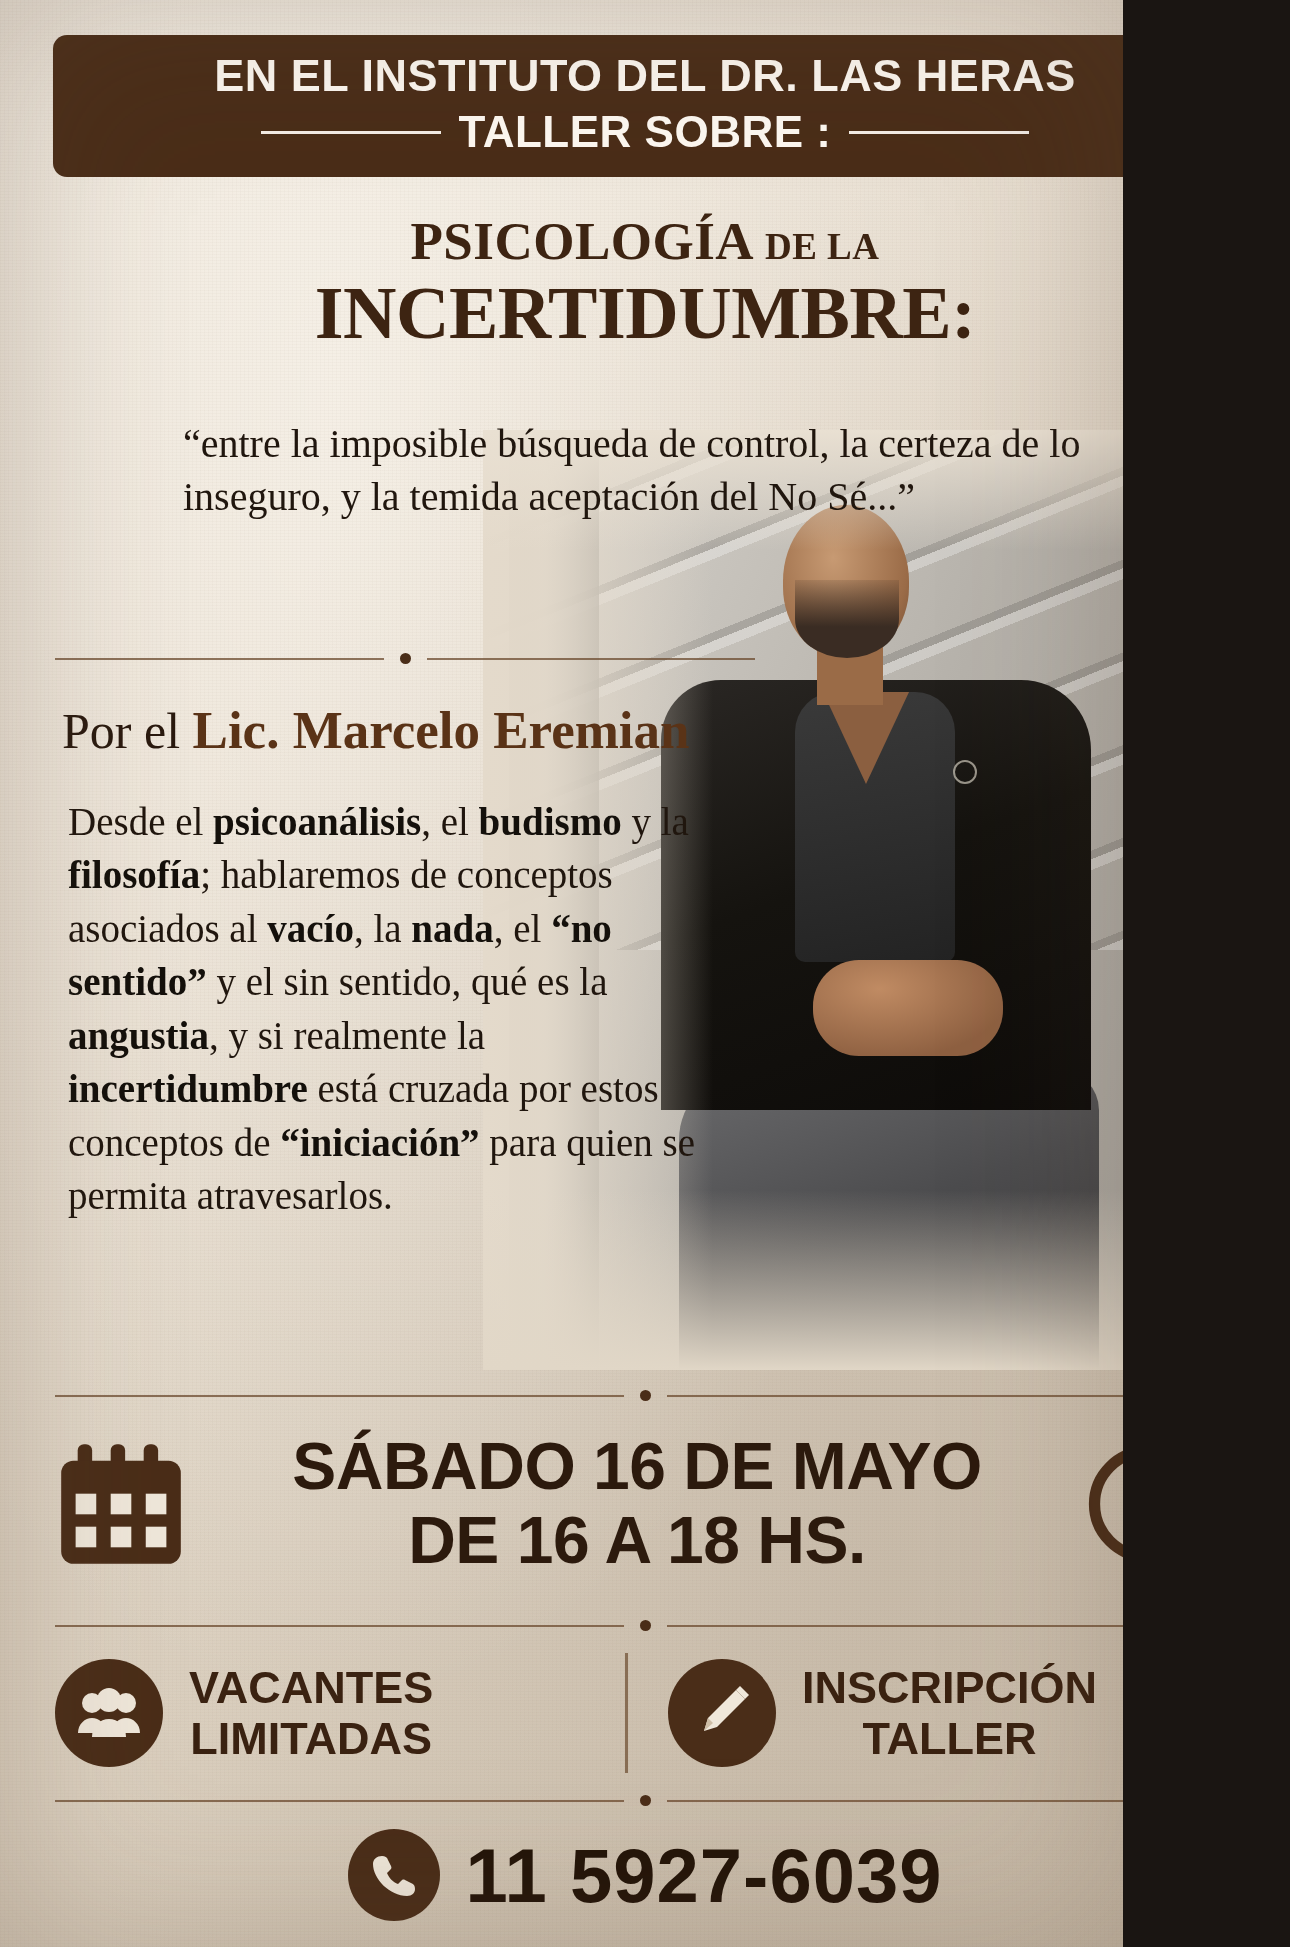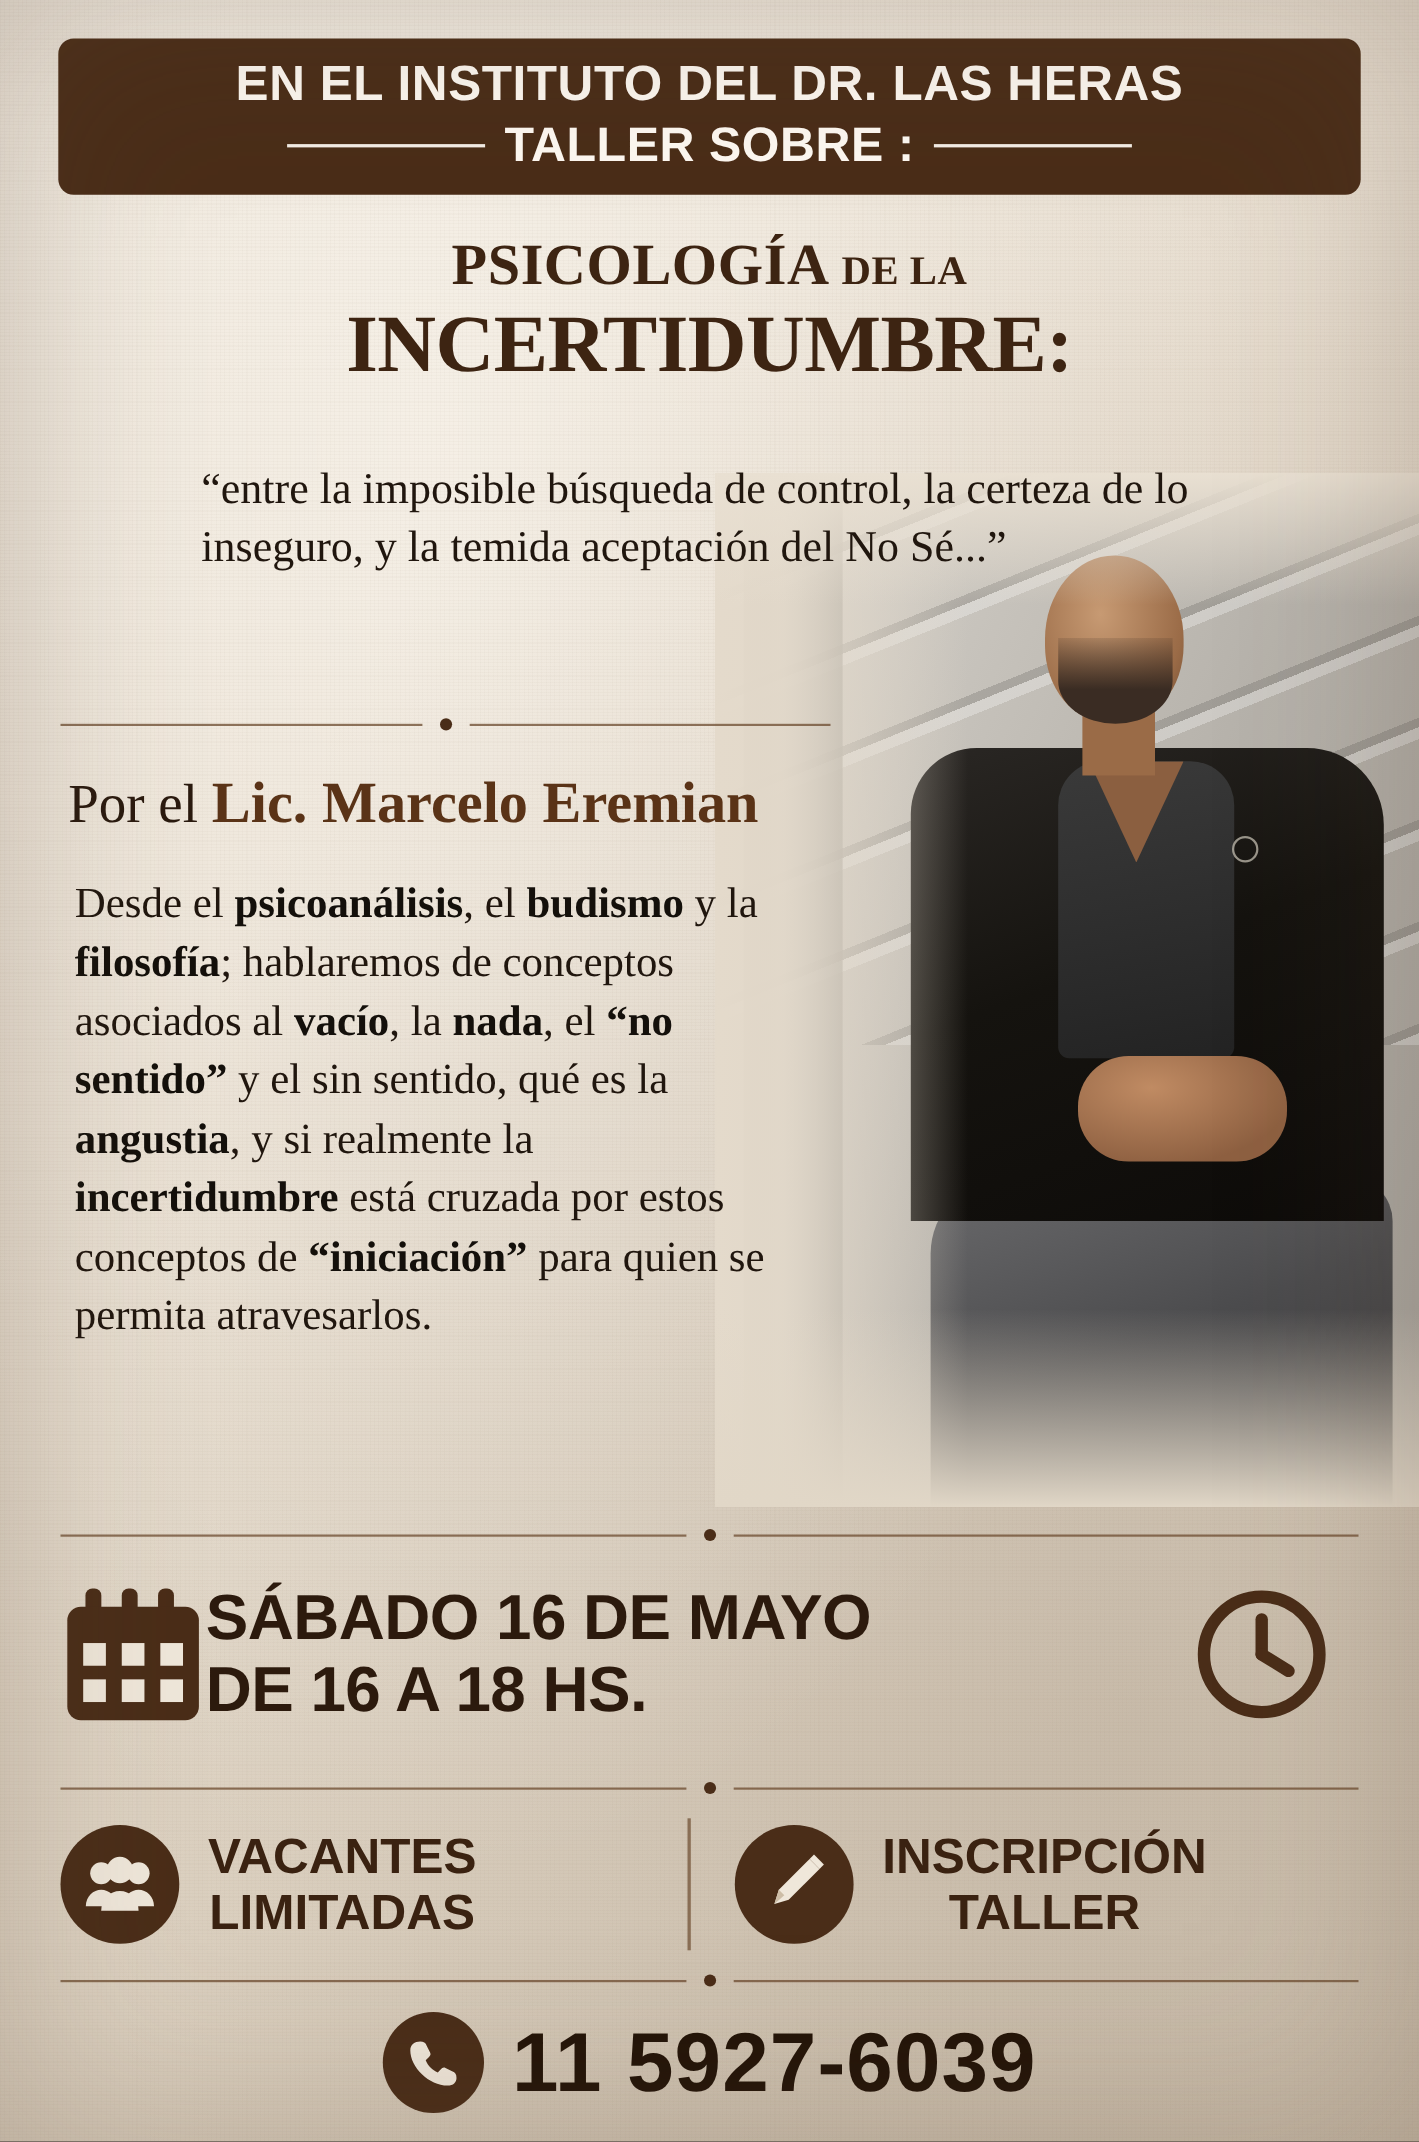--- a/index.html
+++ b/index.html
@@ -10,21 +10,21 @@
   }
   body {
     width: 1290px;
     height: 1947px;
     font-family: "Liberation Serif", serif;
     overflow: hidden;
   }
 
   .poster {
     position: relative;
-    width: 1290px;
+    width: 1123px;
     height: 1947px;
     background:
       radial-gradient(ellipse at 30% 20%, rgba(255,252,246,0.55), rgba(0,0,0,0) 60%),
       radial-gradient(ellipse at 80% 80%, rgba(120,100,80,0.20), rgba(0,0,0,0) 65%),
       linear-gradient(160deg, #ece4d8 0%, #e7ddcf 35%, #ded3c3 70%, #d6cab8 100%);
     overflow: hidden;
   }
   
   .grain {
     position: absolute;
@@ -296,24 +296,25 @@
     left: 55px;
     top: 1404px;
     width: 1180px;
     height: 200px;
     display: flex;
     align-items: center;
     justify-content: space-between;
   }
   .date-text {
     flex: 1 1 auto;
+    text-align: center;
     font-family: "Liberation Sans", sans-serif;
     font-weight: bold;
     color: #2c1a0d;
-    font-size: 58px;
+    font-size: 66px;
     line-height: 1.12;
     letter-spacing: -0.5px;
   }
   .icon-cal { width: 132px; height: 128px; flex: 0 0 auto; }
   .icon-clock { width: 120px; height: 120px; flex: 0 0 auto; margin-right: 28px; }
 
   
   .info-row {
     position: absolute;
     left: 55px;

